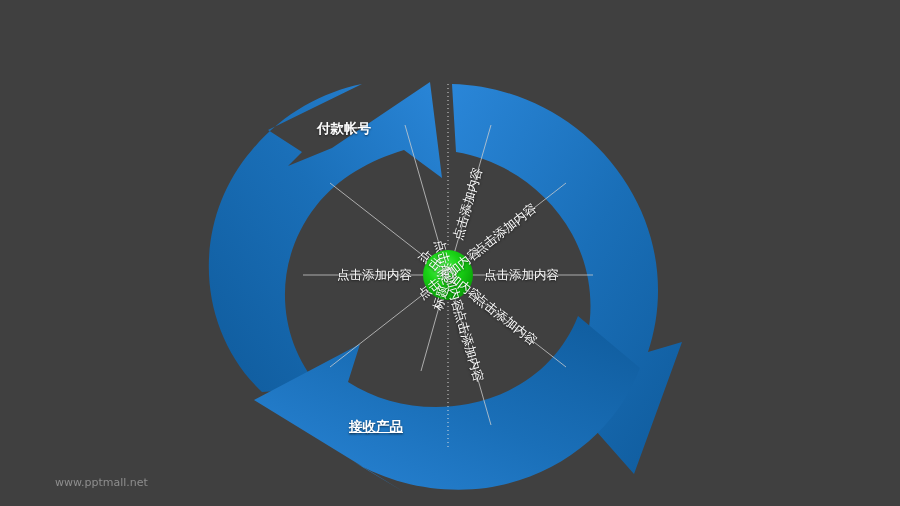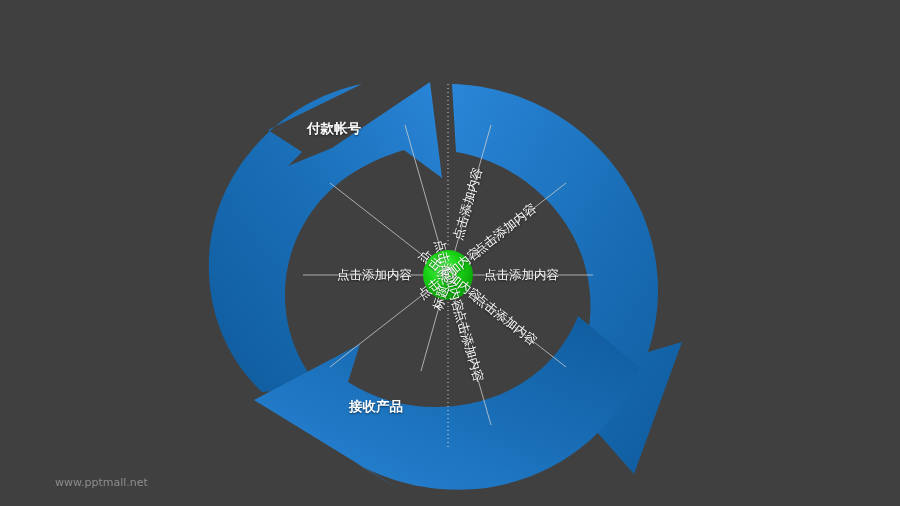--- a/index.html
+++ b/index.html
@@ -137,22 +137,22 @@
 
         <g stroke="#e8e8e8" stroke-width="1" stroke-dasharray="1 3" opacity="0.9">
           <line x1="448" y1="84" x2="448" y2="248"></line>
           <line x1="448" y1="302" x2="448" y2="450"></line>
         </g>
 
         <circle cx="448" cy="275" r="25" fill="url(#greenGrad)"></circle>
       </svg>
     </div>
 
-    <div class="arrow-label" style="left:292px;top:120px;width:84px;text-align:center;">付款帐号</div>
-    <div class="arrow-label" style="left:334px;top:398px;width:84px;">接收产品</div>
+    <div class="arrow-label" style="left:302px;top:120px;width:84px;text-align:center;">付款帐号</div>
+    <div class="arrow-label" style="left:334px;top:418px;width:84px;text-decoration:underline;">接收产品</div>
 
     <div class="spoke-label" style="left: 457.923px; top: 240.395px; transform: translateY(-50%) rotate(-74deg); transform-origin: 0px 50%;">点击添加内容</div>
     <div class="spoke-label" style="left: 438.077px; top: 240.395px; transform: translateY(-50%) rotate(74deg); transform-origin: 0px 50%;">点击添加内容</div>
     <div class="spoke-label" style="left: 419.632px; top: 252.836px; transform: translateY(-50%) rotate(38deg); transform-origin: 0px 50%;">点击添加内容</div>
     <div class="spoke-label" style="left: 476.368px; top: 252.836px; transform: translateY(-50%) rotate(-38deg); transform-origin: 0px 50%;">点击添加内容</div>
     <div class="spoke-label" style="left: 412px; top: 275px; transform: translate(-100%, -50%) rotate(0deg); transform-origin: 100% 50%;">点击添加内容</div>
     <div class="spoke-label" style="left: 484px; top: 275px; transform: translateY(-50%) rotate(0deg); transform-origin: 0px 50%;">点击添加内容</div>
     <div class="spoke-label" style="left: 419.632px; top: 297.164px; transform: translateY(-50%) rotate(-38deg); transform-origin: 0px 50%;">点击添加内容</div>
     <div class="spoke-label" style="left: 476.368px; top: 297.164px; transform: translateY(-50%) rotate(38deg); transform-origin: 0px 50%;">点击添加内容</div>
     <div class="spoke-label" style="left: 438.077px; top: 309.605px; transform: translateY(-50%) rotate(-74deg); transform-origin: 0px 50%;">标题</div>

